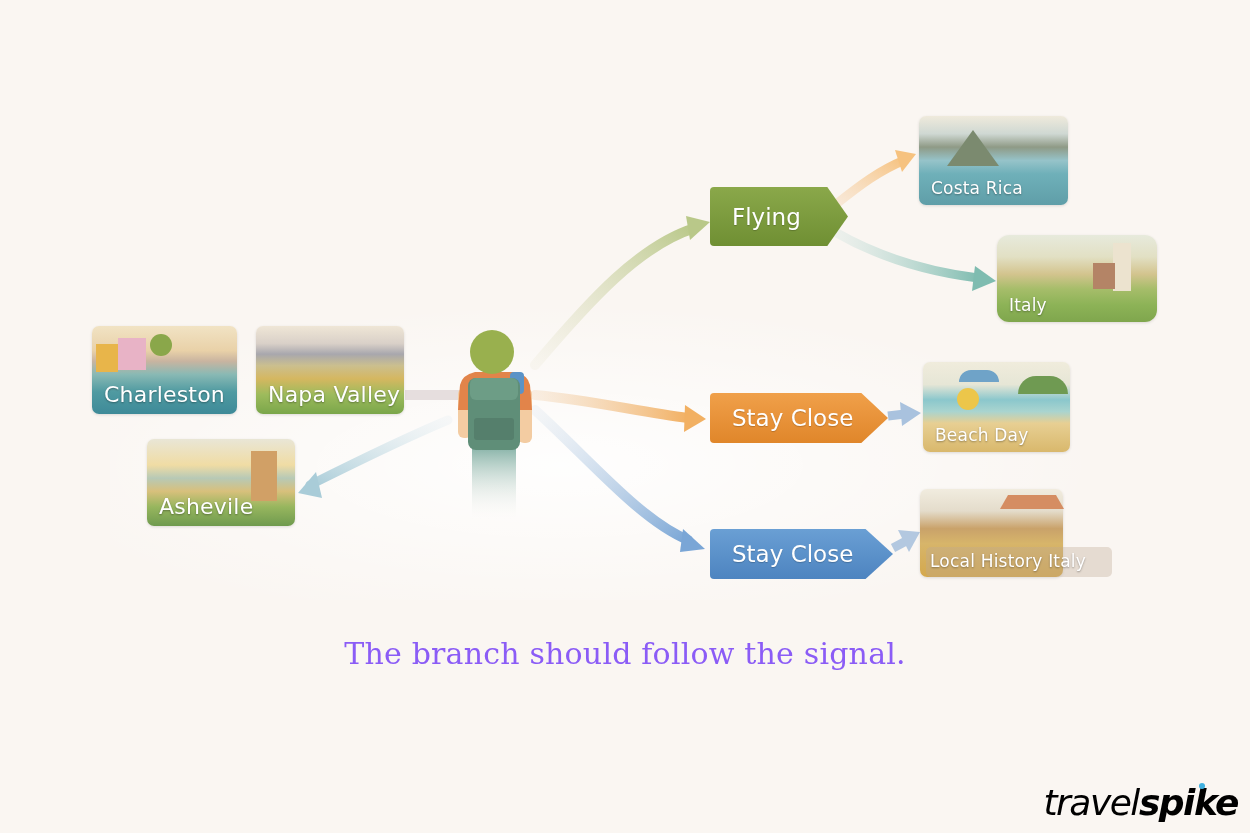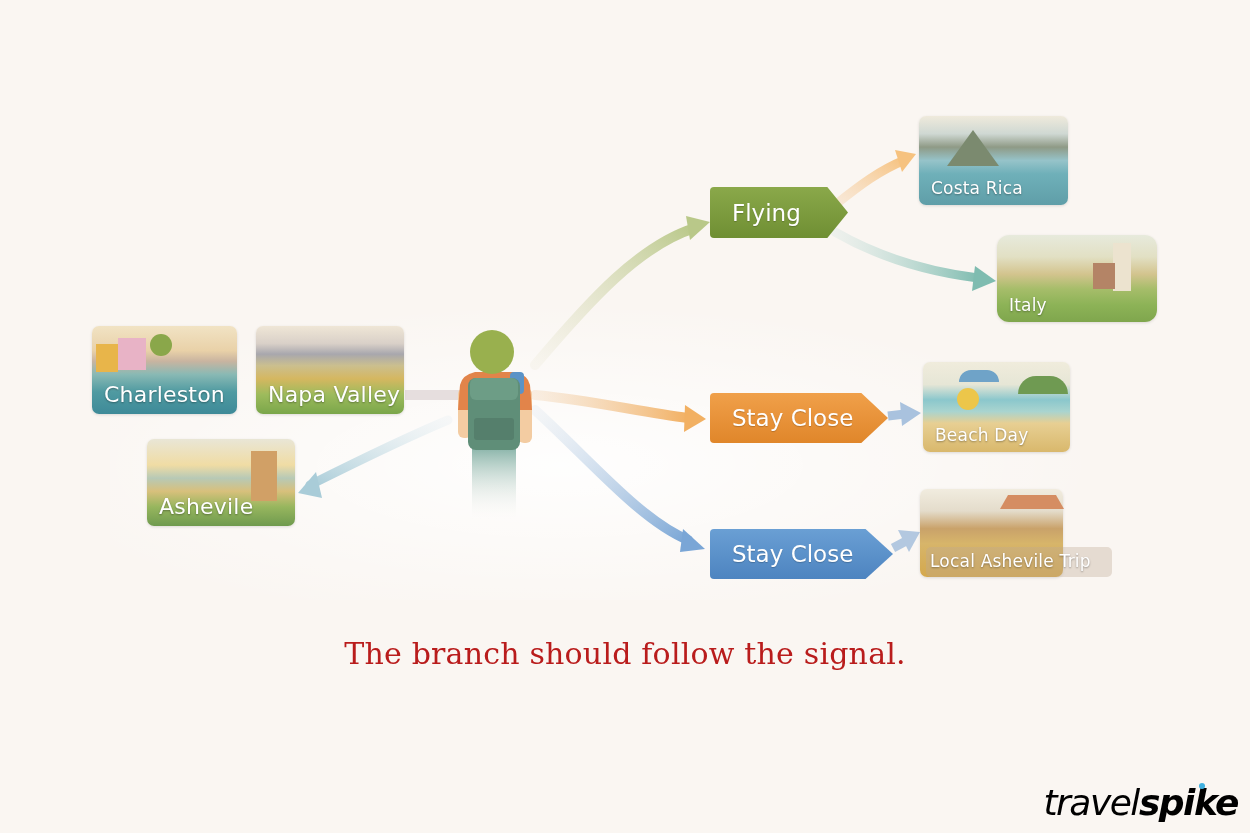--- a/index.html
+++ b/index.html
@@ -36,21 +36,21 @@
     border-radius: 4px;
     text-shadow: 0 1px 1px rgba(0,0,0,0.2);
   }
   .tag-green { background: linear-gradient(180deg, #8aa84a, #6f8f33); }
   .tag-orange { background: linear-gradient(180deg, #f0a04a, #e0862a); }
   .tag-blue { background: linear-gradient(180deg, #6a9fd4, #4d84c0); }
 
   .caption {
     position: absolute; left: 0; width: 1250px; top: 636px;
     text-align: center; font-family: "DejaVu Serif", serif;
-    font-size: 30px; color: #b91c1c; letter-spacing: 0.2px;
+    font-size: 30px; color: #8b5cf6; letter-spacing: 0.2px;
   }
   .logo {
     position: absolute; right: 12px; bottom: 10px;
     font-family: "DejaVu Sans", sans-serif; font-size: 36px; font-style: italic;
     color: #000000; letter-spacing: -1.5px;
   }
   .logo .light { font-weight: 300; }
   .logo .bold { font-weight: bold; position: relative; }
   .person { position: absolute; left: 440px; top: 330px; width: 110px; height: 190px; }
 </style>
@@ -163,21 +163,21 @@
     <rect x="18" y="58" width="14" height="50" rx="6" fill="#f3cca2"></rect>
     <rect x="78" y="58" width="14" height="55" rx="6" fill="#f3cca2"></rect>
     <path d="M20,55 Q22,45 35,42 L75,42 Q88,45 90,55 L92,80 L18,80 Z" fill="#e2844a"></path>
     <rect x="70" y="42" width="14" height="22" rx="4" fill="#5b93c7"></rect>
     <rect x="28" y="48" width="52" height="72" rx="8" fill="#5f8e78"></rect>
     <rect x="30" y="48" width="48" height="22" rx="6" fill="#6d9d86"></rect>
     <rect x="34" y="88" width="40" height="22" rx="3" fill="#557f6c"></rect>
     <circle cx="52" cy="22" r="22" fill="#99b04e"></circle>
   </svg>
 
-  <div class="tag tag-green" style="left:710px;top:187px;width:138px;height:51px;">
+  <div class="tag tag-green" style="left:710px;top:187px;width:138px;height:59px;">
     <span>Flying</span>
   </div>
   <div class="tag tag-orange" style="left:710px;top:393px;width:178px;height:50px;">
     <span>Stay Close</span>
   </div>
   <div class="tag tag-blue" style="left:710px;top:529px;width:183px;height:50px;">
     <span>Stay Close</span>
   </div>
 
   <div class="card small" style="left:919px;top:116px;width:149px;height:89px;text-align:center;">
@@ -198,21 +198,21 @@
     <div style="position:absolute;left:36px;top:8px;width:40px;height:12px;border-radius:20px 20px 0 0;background:#6fa3c8;"></div>
     <div style="position:absolute;left:34px;top:26px;width:22px;height:22px;border-radius:50%;background:#ecc64a;"></div>
     <div style="position:absolute;left:95px;top:14px;width:50px;height:18px;border-radius:20px 20px 0 0;background:#6f9a52;"></div>
     <span class="label">Beach Day</span>
   </div>
 
   <div class="card small" style="left:920px;top:489px;width:143px;height:88px;overflow:visible;box-shadow:none;">
     <div class="scene" style="border-radius:7px;box-shadow:0 1px 3px rgba(0,0,0,0.12);background:linear-gradient(180deg,#f1ecdf 0%,#e4dccb 25%,#c9a26a 45%,#d7b56a 62%,#d4a84c 100%);"></div>
     <div style="position:absolute;left:80px;top:6px;width:48px;height:0;border-left:8px solid transparent;border-right:8px solid transparent;border-bottom:14px solid #d58d62;"></div>
     <div style="position:absolute;left:6px;top:58px;width:186px;height:30px;border-radius:5px;background:rgba(190,170,150,0.35);"></div>
-    <span class="label" style="left:10px;bottom:6px;">Local Ashevile Trip</span>
+    <span class="label" style="left:10px;bottom:6px;">Local History Italy</span>
   </div>
 
   <div class="caption">The branch should follow the signal.</div>
 
   <div class="logo">
     <span class="light">travel</span><span class="bold">spike</span>
   </div>
   <div class="dot" style="position:absolute;width:6px;height:6px;border-radius:50%;background:#3fb0e0;left:1199px;top:783px;"></div>
 </div>
 

